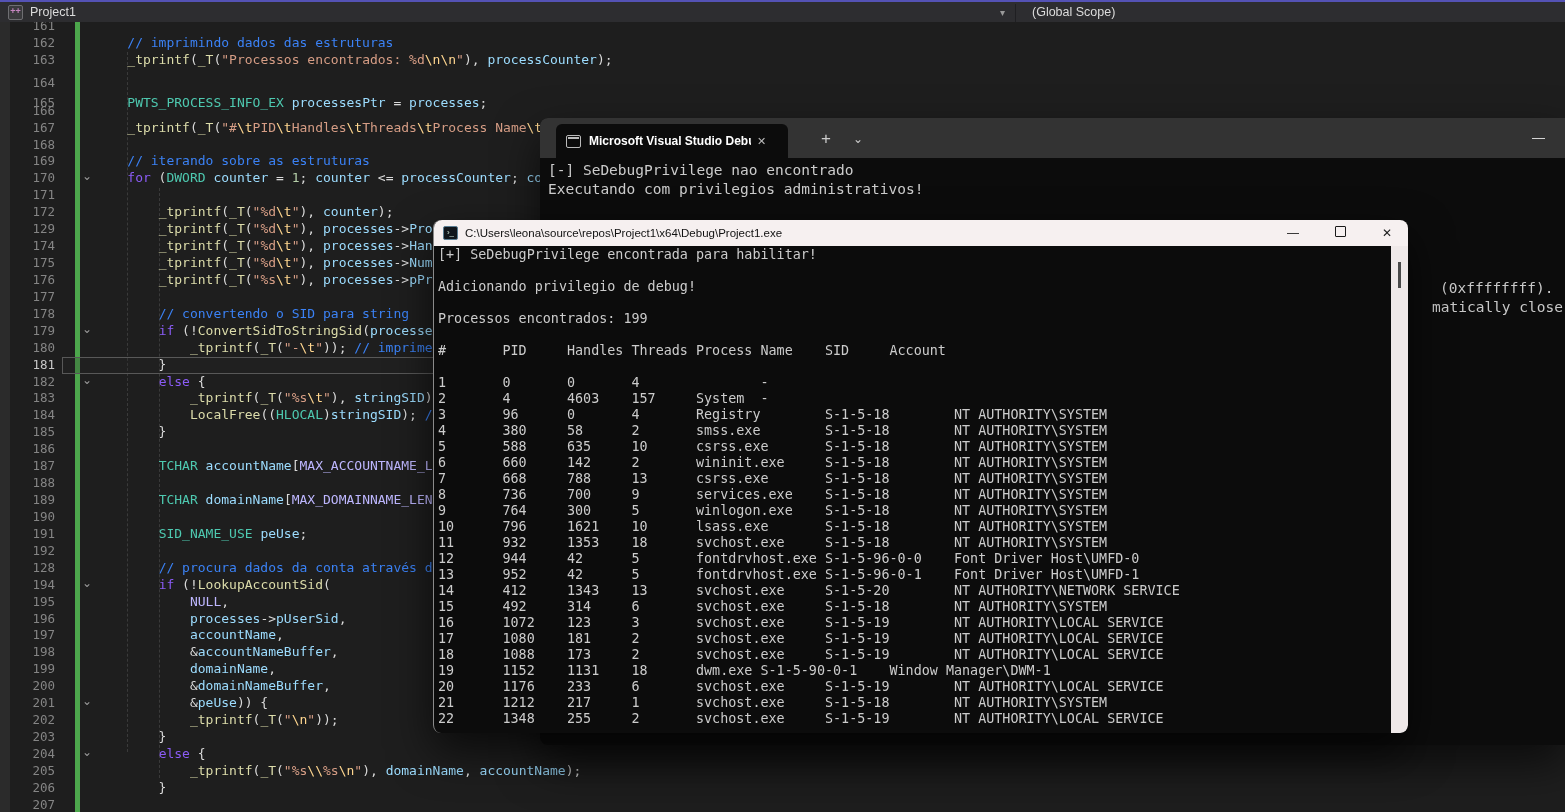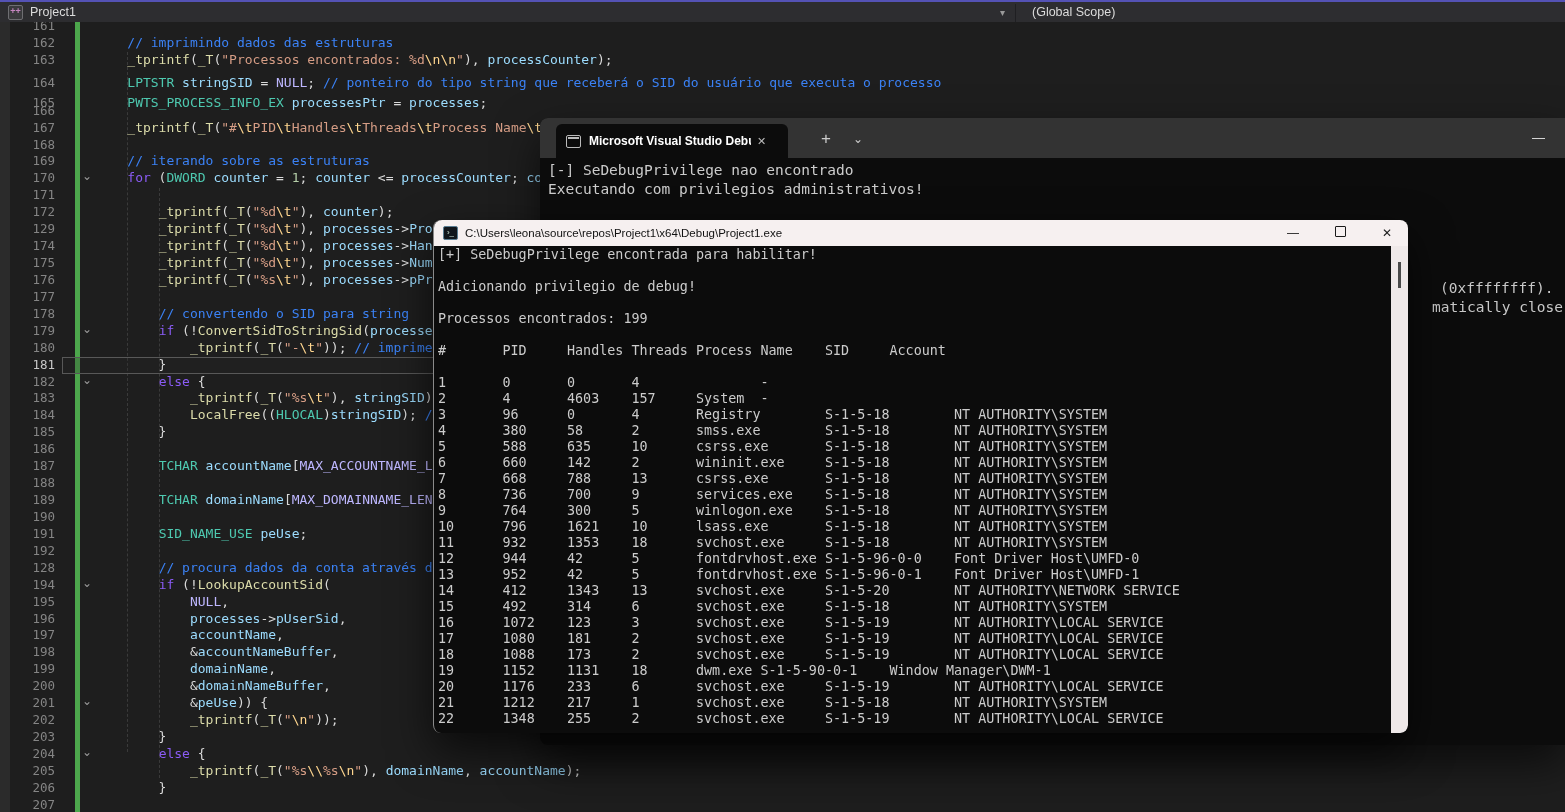--- a/index.html
+++ b/index.html
@@ -102,21 +102,20 @@
       <div class="crow" style="top: 12.93px;">
         <span class="ln">162</span>
         <span class="codetxt"><span class="tk-pl">    </span><span class="tk-cm">// imprimindo dados das estruturas</span></span>
       </div>
       <div class="crow" style="top: 29.86px;">
         <span class="ln">163</span>
         <span class="codetxt"><span class="tk-pl">    </span><span class="tk-fn">_tprintf</span><span class="tk-pl">(</span><span class="tk-fn">_T</span><span class="tk-pl">(</span><span class="tk-st">"Processos encontrados: %d</span><span class="tk-es">\n\n</span><span class="tk-st">"</span><span class="tk-pl">), </span><span class="tk-va">processCounter</span><span class="tk-pl">);</span></span>
       </div>
       <div class="crow" style="top: 41px; margin-top: 12px;">
         <span class="ln">164</span>
-        <span class="codetxt"><span class="tk-pl">    </span><span class="tk-ty">LPTSTR</span><span class="tk-pl"> </span><span class="tk-va">stringSID</span><span class="tk-pl"> = </span><span class="tk-mc">NULL</span><span class="tk-pl">; </span><span class="tk-cm">// ponteiro do tipo string que receberá o SID do usuário que executa o processo</span></span>
       </div>
       <div class="crow" style="top: 73px;">
         <span class="ln">165</span>
         <span class="codetxt"><span class="tk-pl">    </span><span class="tk-ty">PWTS_PROCESS_INFO_EX</span><span class="tk-pl"> </span><span class="tk-va">processesPtr</span><span class="tk-pl"> = </span><span class="tk-va">processes</span><span class="tk-pl">;</span></span>
       </div>
       <div class="crow" style="top: 80.65px;">
         <span class="ln">166</span>
         <span class="codetxt"></span>
       </div>
       <div class="crow" style="top: 97.58px;">

